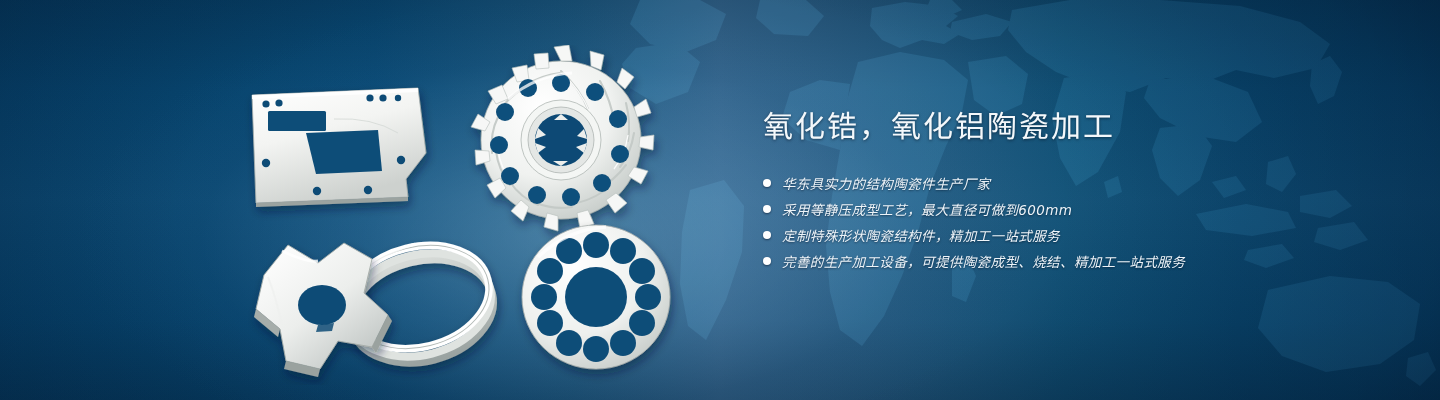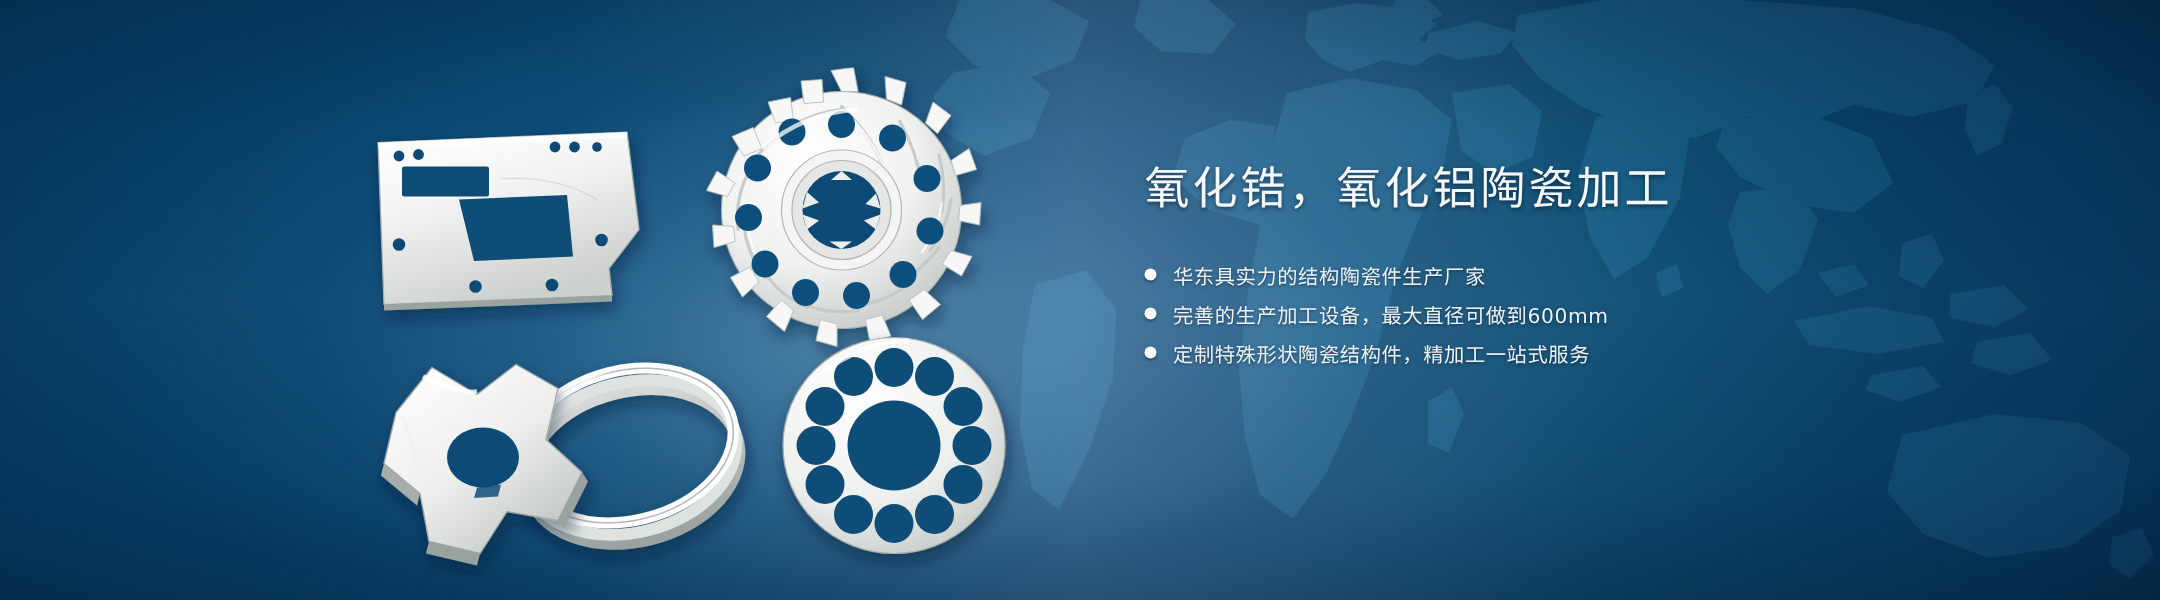--- a/index.html
+++ b/index.html
@@ -71,20 +71,21 @@
     background:#ffffff;
     margin-right:11px;
     box-shadow:0 1px 2px rgba(0,10,25,.5);
   }
   .btxt{
     font-size:13.5px;
     color:#eef4f9;
     letter-spacing:.4px;
     white-space:nowrap;
     text-shadow:0 1px 2px rgba(0,12,28,.5);
+    font-style:italic;
   }
 </style>
 </head>
 <body>
 
 <div class="banner">
 
   <div class="bg-base"></div>
   <div class="bg-vert"></div>
   <div class="bg-glow"></div>
@@ -330,22 +331,26 @@
   <div class="textcol">
     <div class="headline">氧化锆，氧化铝陶瓷加工</div>
 
     <ul class="bullets">
       <li class="bullet">
         <span class="dot"></span>
         <span class="btxt">华东具实力的结构陶瓷件生产厂家</span>
       </li>
       <li class="bullet">
         <span class="dot"></span>
-        <span class="btxt">完善的生产加工设备，最大直径可做到600mm</span>
+        <span class="btxt">采用等静压成型工艺，最大直径可做到600mm</span>
       </li>
       <li class="bullet">
         <span class="dot"></span>
         <span class="btxt">定制特殊形状陶瓷结构件，精加工一站式服务</span>
       </li>
+      <li class="bullet">
+        <span class="dot"></span>
+        <span class="btxt">完善的生产加工设备，可提供陶瓷成型、烧结、精加工一站式服务</span>
+      </li>
     </ul>
   </div>
 
 </div>
 
 </body></html>

